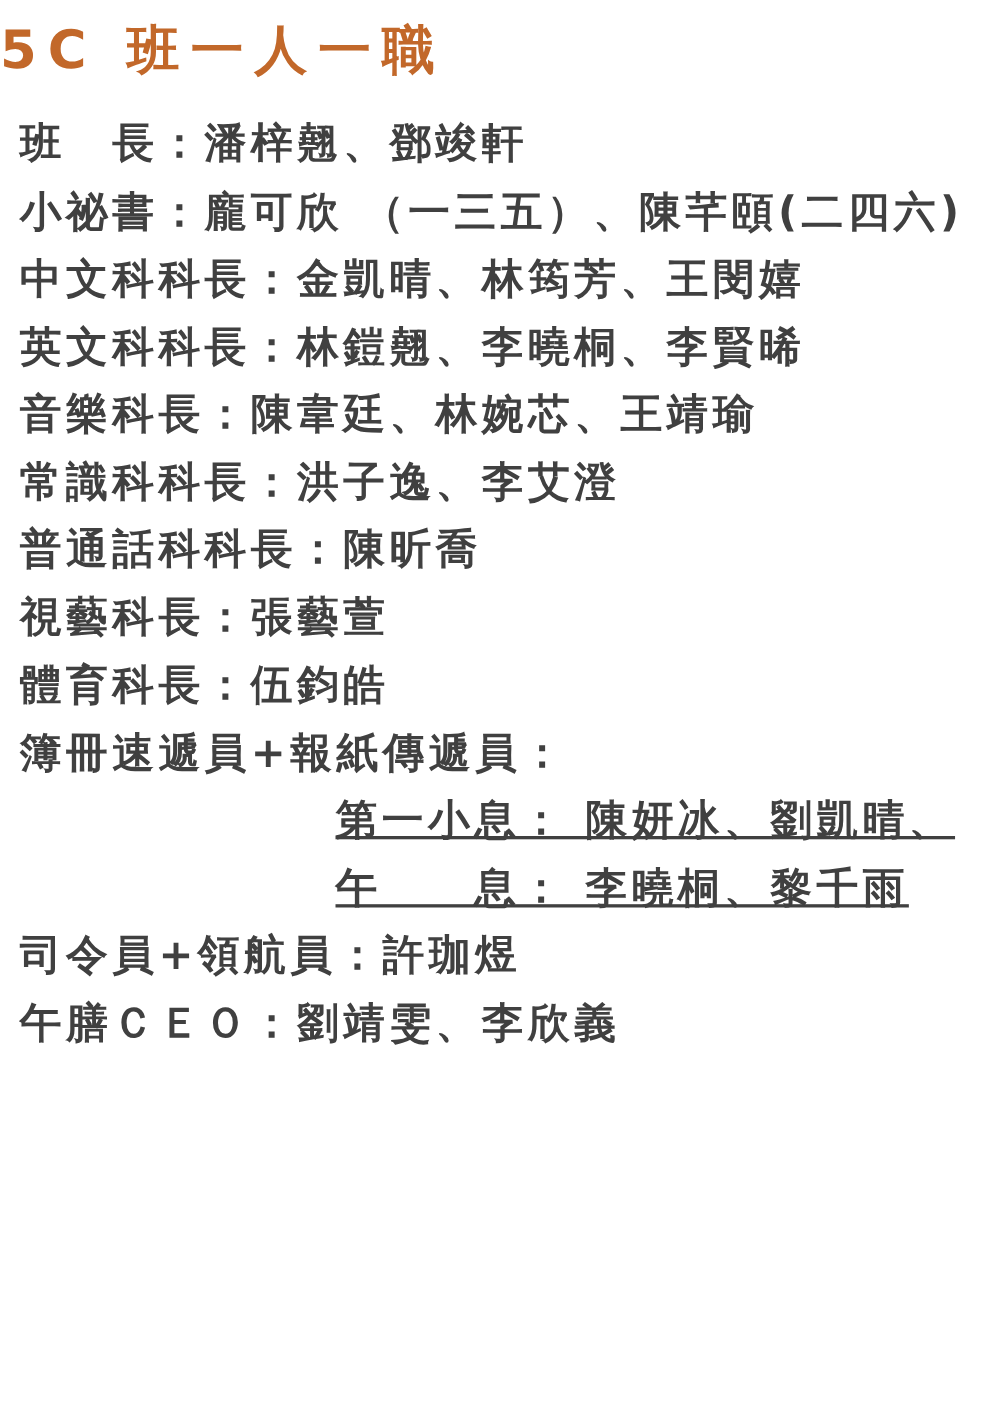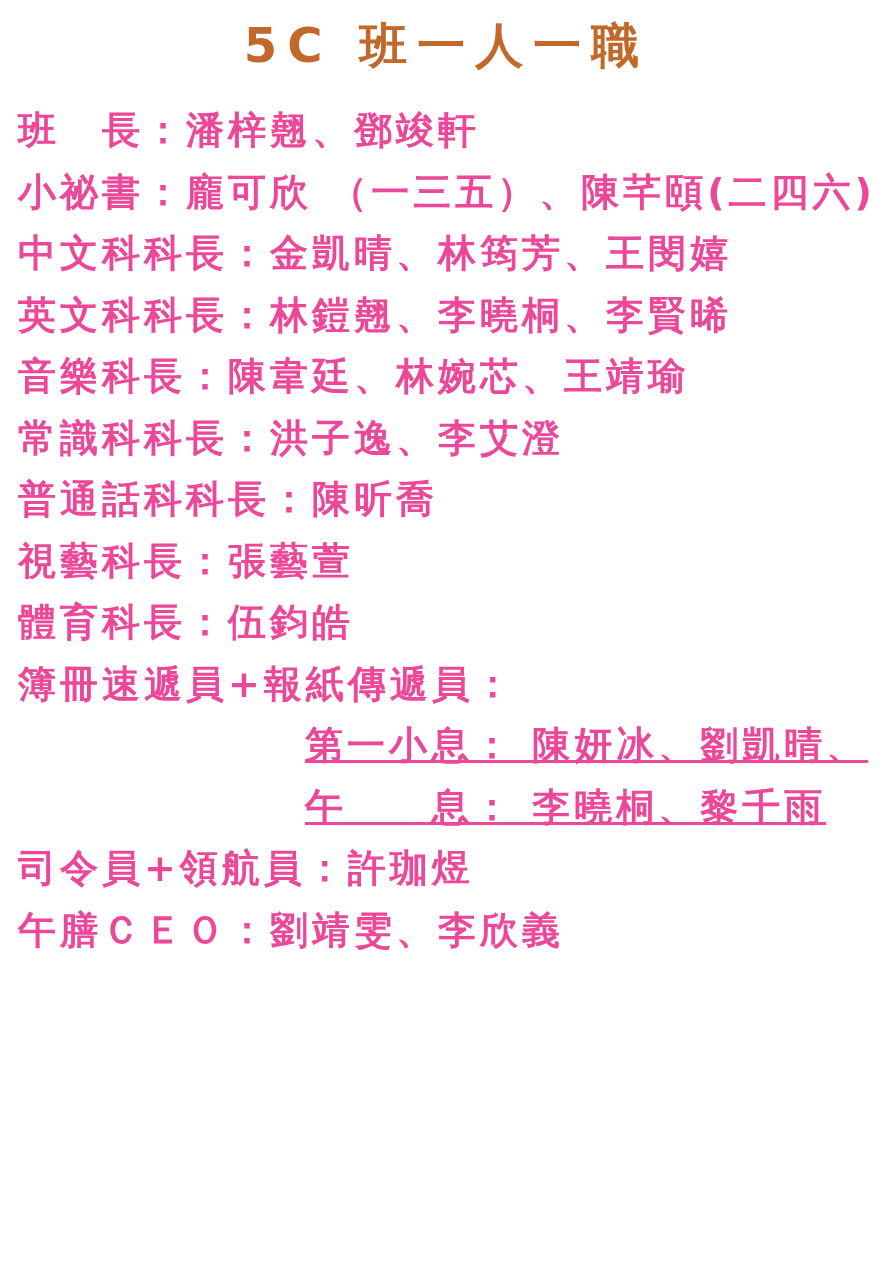--- a/index.html
+++ b/index.html
@@ -13,40 +13,40 @@
     height: 1280px;
     background: #ffffff;
     overflow: hidden;
     font-family: "DejaVu Sans", sans-serif;
   }
   .doc-title {
     position: absolute;
     top: 14px;
     left: 0;
     width: 100%;
-    text-align: center;
+    text-align: left;
     font-size: 48px;
     font-weight: bold;
     letter-spacing: 10px;
     color: #c2682a;
     white-space: pre;
   }
   .roster {
     position: absolute;
     top: 100px;
     left: 18px;
     width: 860px;
   }
   .line {
     height: 61.5px;
     line-height: 61.5px;
     font-size: 38px;
     font-weight: bold;
     letter-spacing: 4px;
-    color: #ec4899;
+    color: #404040;
     white-space: pre;
   }
   .line.indent {
     padding-left: 287px;
     text-decoration: underline;
   }
 </style>
 </head>
 <body>
 

